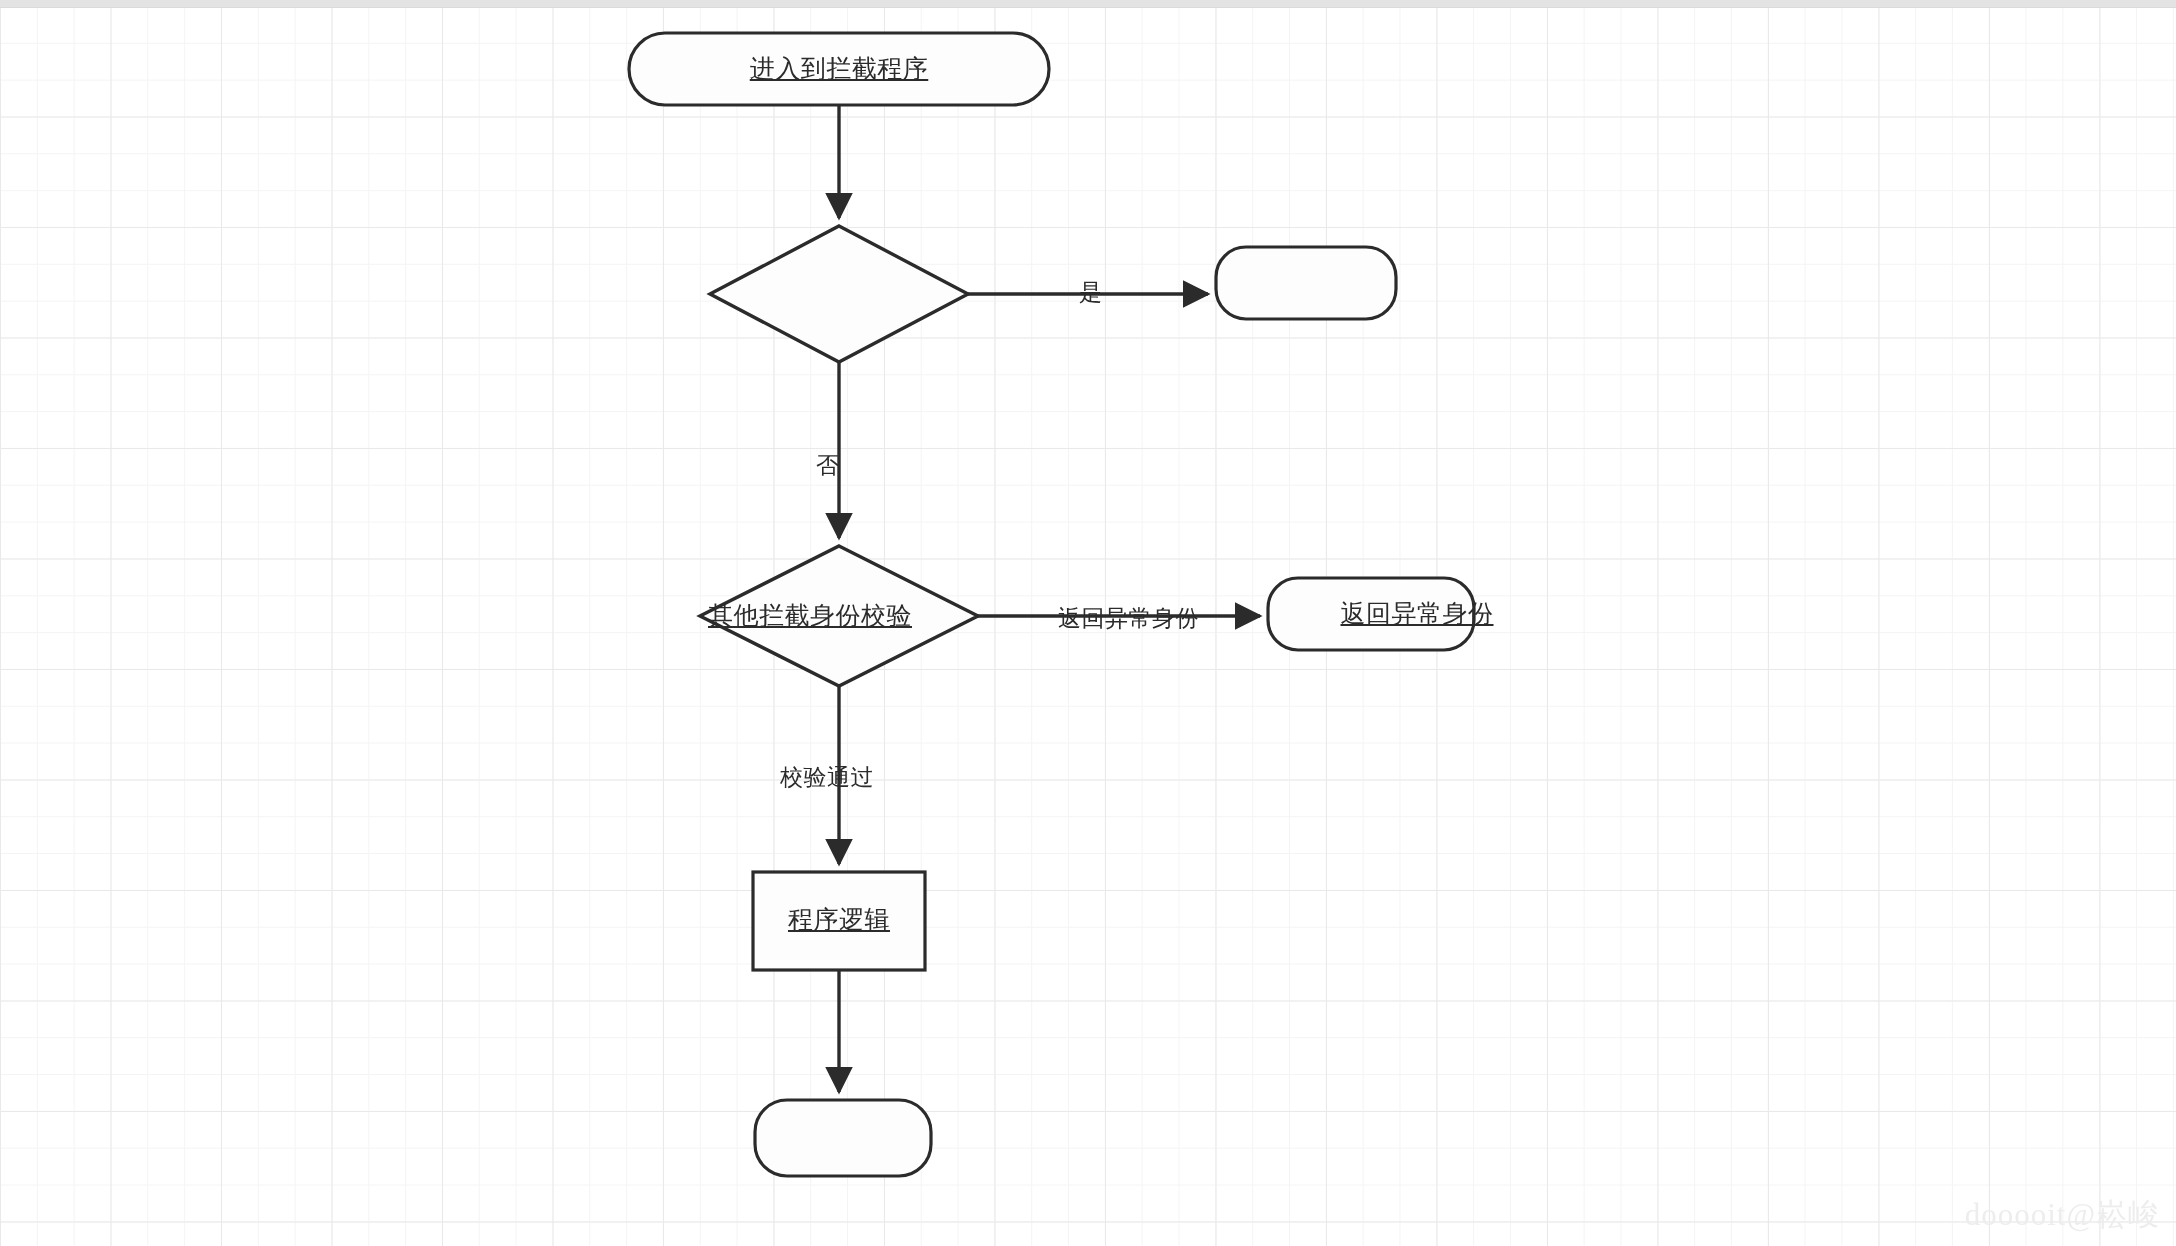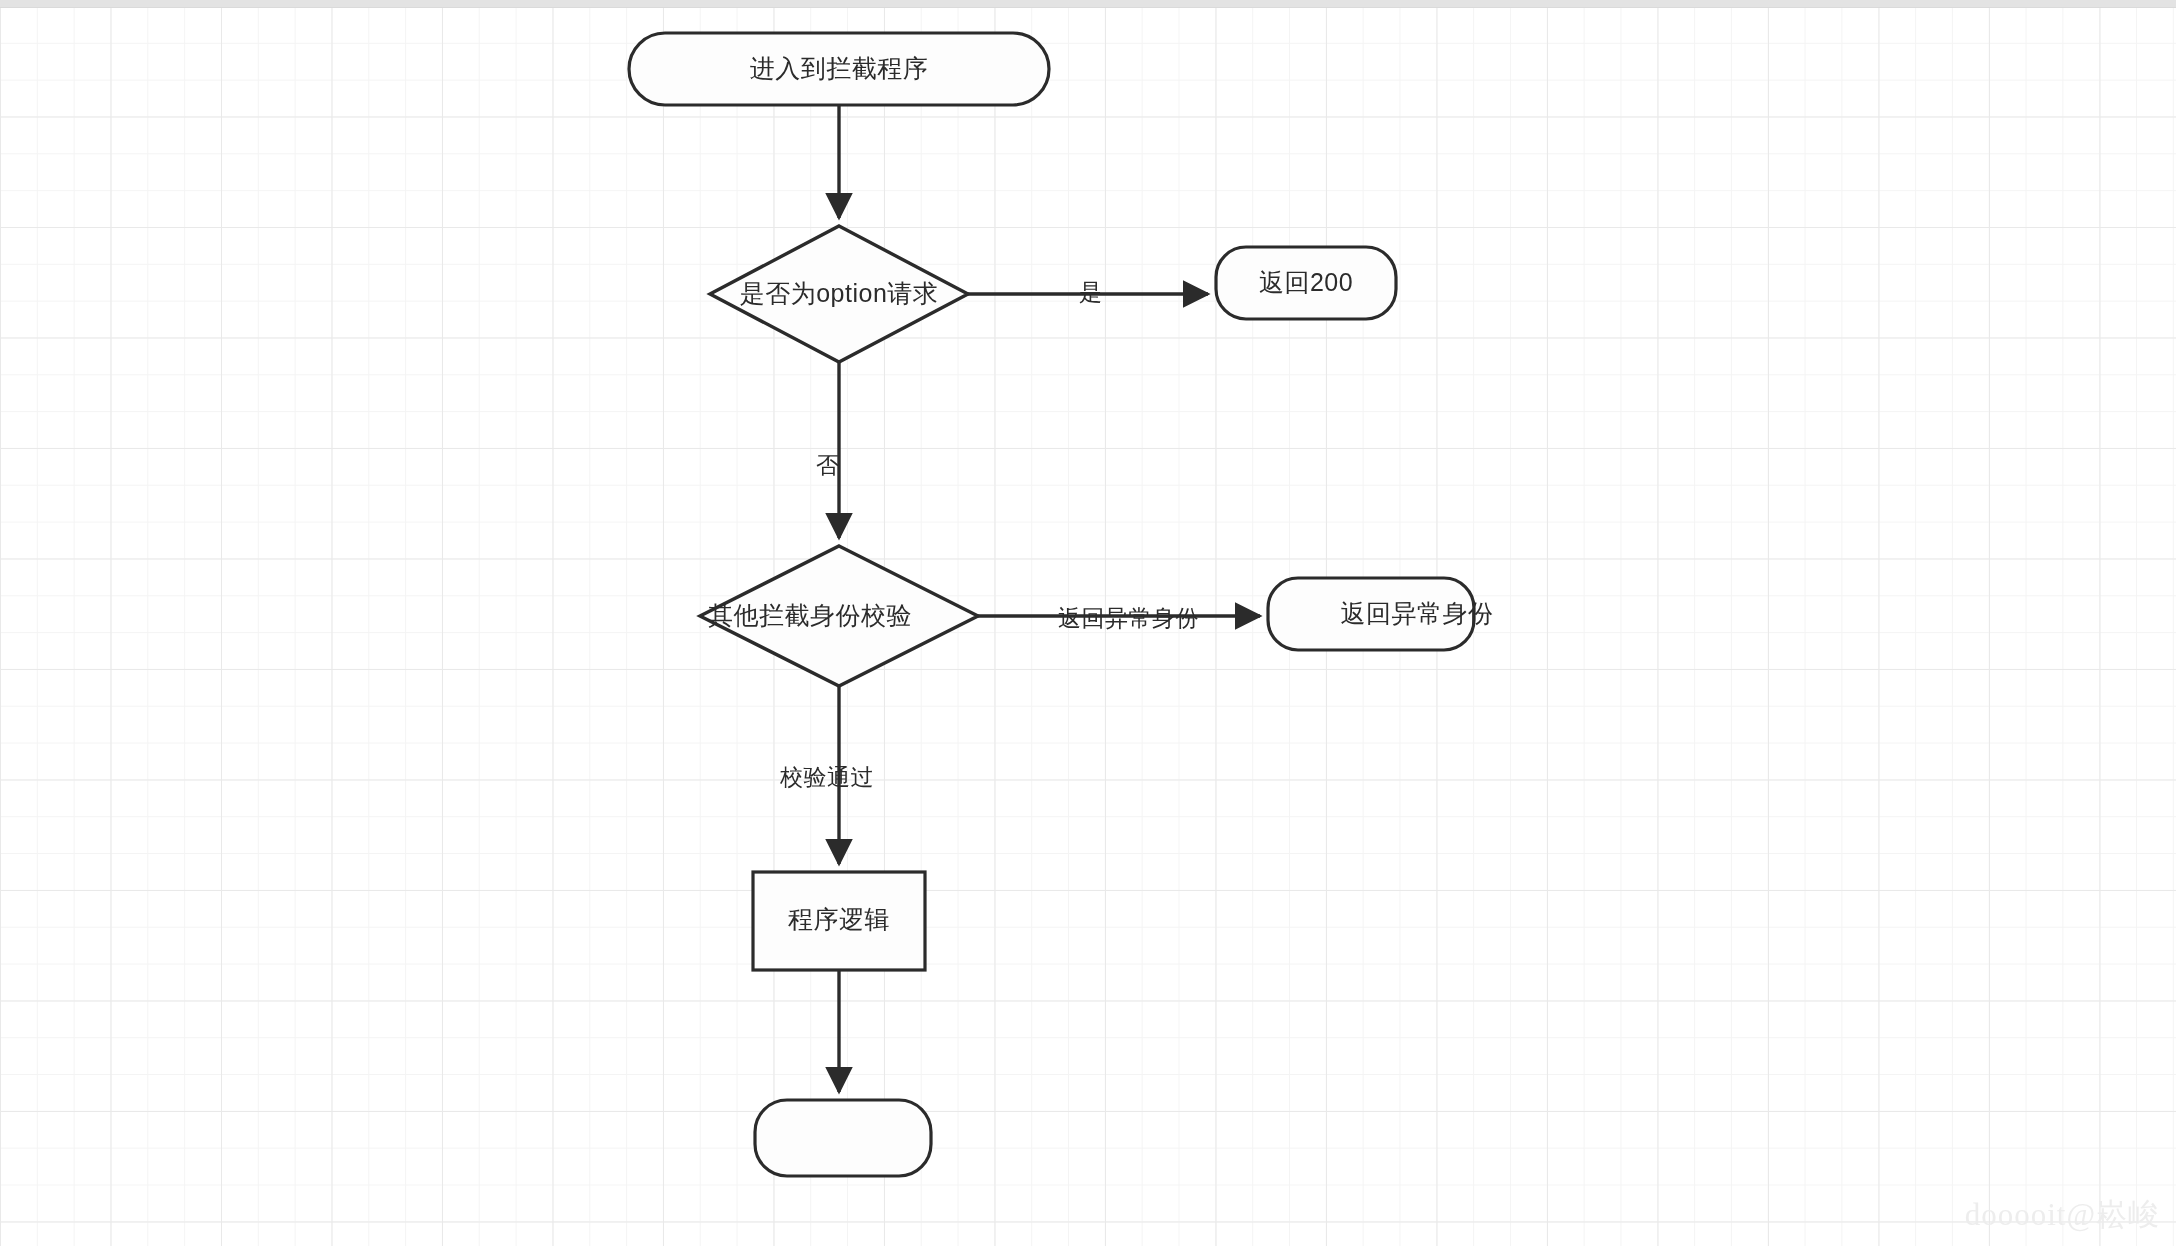--- a/index.html
+++ b/index.html
@@ -52,20 +52,21 @@
   .node-label {
     position: absolute;
     display: flex;
     align-items: center;
     justify-content: center;
     color: #2b2b2b;
     font-size: 25px;
     line-height: 1.1;
     white-space: nowrap;
     letter-spacing: 0.5px;
+    text-decoration: underline;
   }
 
   .edge-label {
     position: absolute;
     color: #2b2b2b;
     font-size: 23px;
     white-space: nowrap;
     letter-spacing: 0.5px;
   }
 
@@ -117,23 +118,21 @@
 
     <rect x="753" y="872" width="172" height="98" fill="#fdfdfd" stroke="#2b2b2b" stroke-width="3.2"></rect>
 
     <line x1="839" y1="970" x2="839" y2="1092" stroke="#2b2b2b" stroke-width="3.4" marker-end="url(#arrow)"></line>
 
     <rect x="755" y="1100" width="176" height="76" rx="32" ry="32" fill="#fdfdfd" stroke="#2b2b2b" stroke-width="3.2"></rect>
   </svg>
 
   <div class="node-label" style="left:629px; top:33px; width:420px; height:72px;">进入到拦截程序</div>
 
-  <div class="node-label" style="left:679px; top:262px; width:320px; height:64px;">是否为option请求</div>
 
-  <div class="node-label" style="left:1216px; top:247px; width:180px; height:72px;">返回200</div>
 
   <div class="node-label" style="left:650px; top:584px; width:320px; height:64px;">其他拦截身份校验</div>
 
   <div class="node-label" style="left:1268px; top:578px; width:206px; height:72px;padding-left:46px;">返回异常身份</div>
 
   <div class="node-label" style="left:753px; top:872px; width:172px; height:96px;">程序逻辑</div>
 
 
   <div class="edge-label" style="left:1079px; top:277px;">是</div>
 

